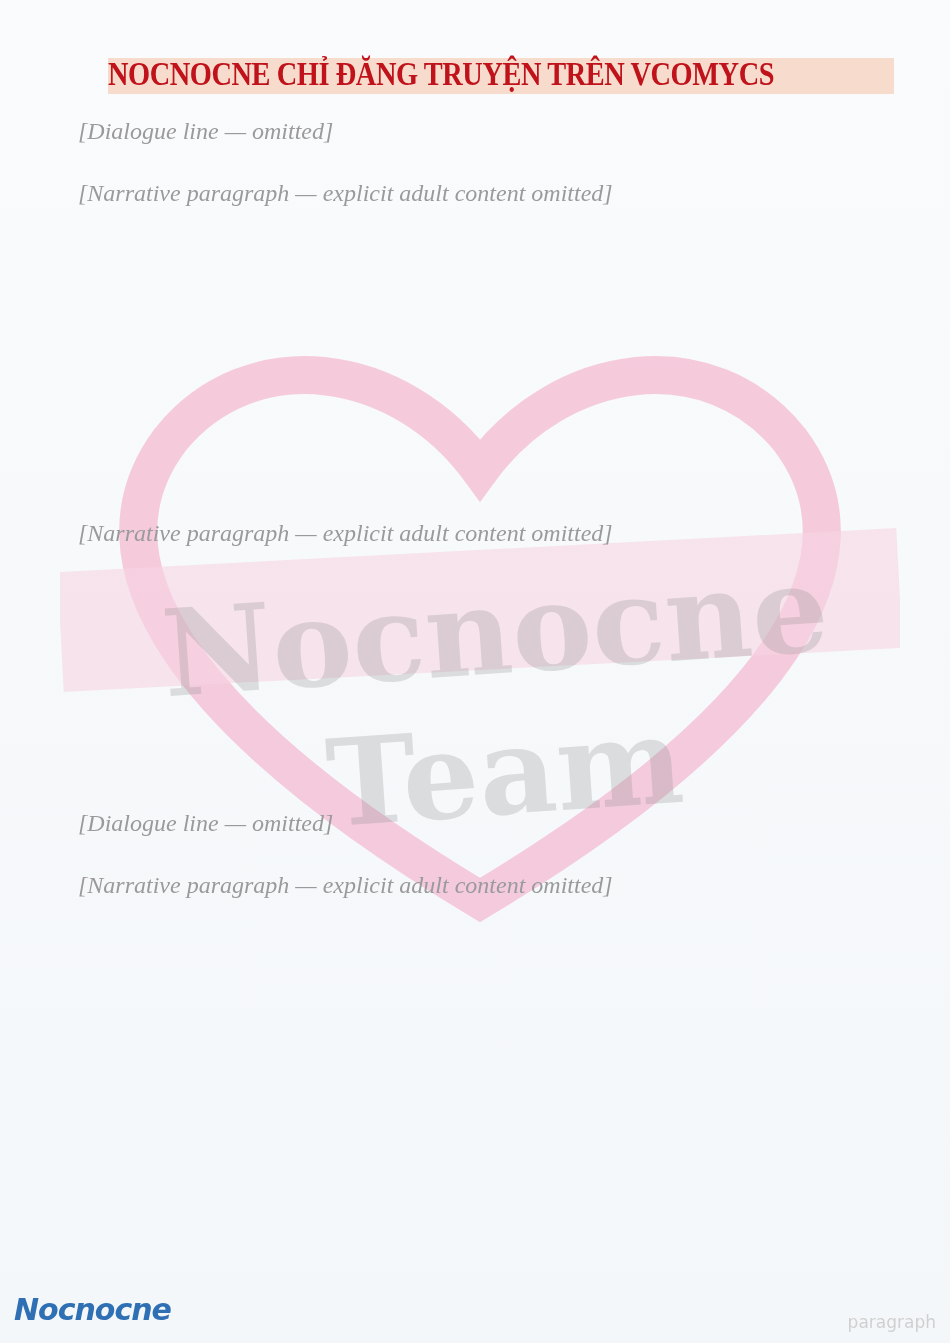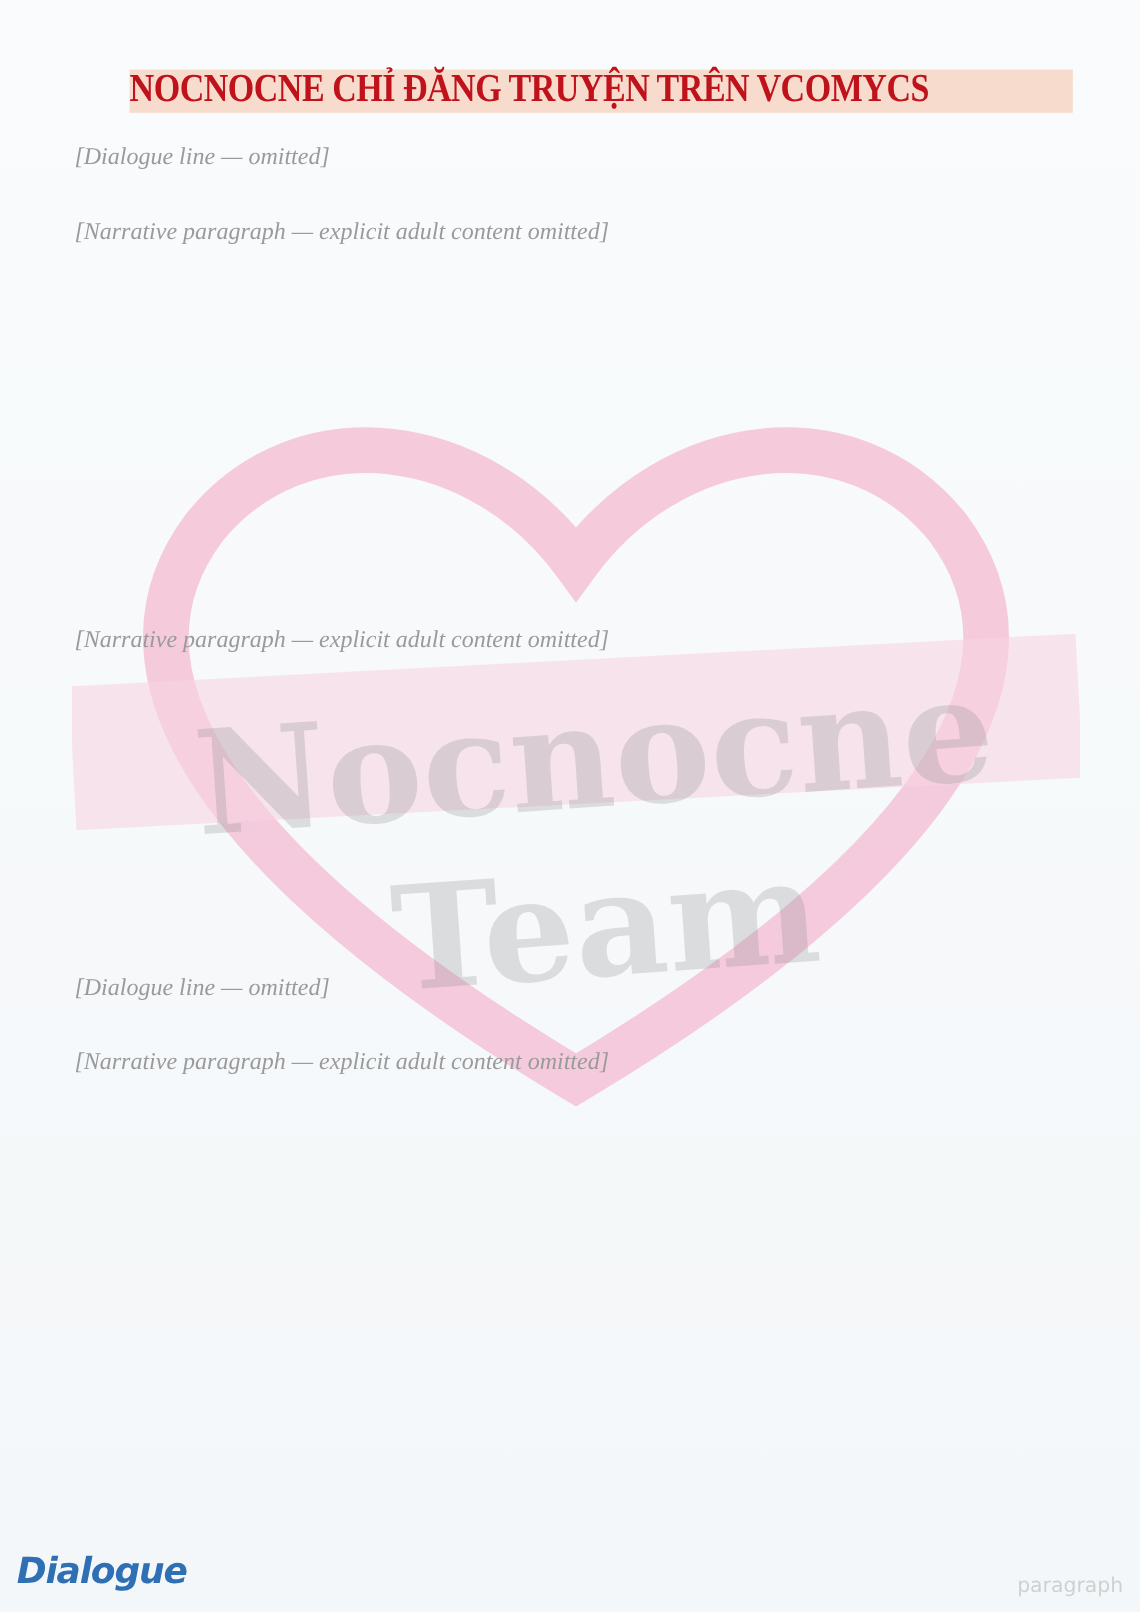--- a/index.html
+++ b/index.html
@@ -24,22 +24,22 @@
       position: absolute; left: 60px; top: 300px; width: 840px; height: 640px;
       opacity: 0.55; pointer-events: none;
     }
     .watermark-text {
       position: absolute; left: 100px; top: 560px; width: 800px;
       text-align: center; font-family: "DejaVu Serif", serif; font-weight: bold;
       font-size: 120px; color: #8a8a8a; opacity: 0.25; transform: rotate(-4deg);
       pointer-events: none;
     }
     .content {
-      position: absolute; left: 62px; top: 110px; width: 815px;
-      font-size: 20px; line-height: 42px; color: #1a1a1a; font-weight: bold;
+      position: absolute; left: 78px; top: 110px; width: 815px;
+      font-size: 24px; line-height: 42px; color: #1a1a1a; font-weight: bold;
       text-align: justify;
     }
     .content p { margin-bottom: 20px; }
     .placeholder { color: #9a9a9a; font-style: italic; font-weight: normal; }
     .footer-logo {
       position: absolute; left: 14px; top: 1292px;
       font-family: "DejaVu Sans", sans-serif; font-style: italic; font-weight: bold;
       font-size: 30px; color: #2f6fb3; letter-spacing: -1px;
     }
     .footer-credit {
@@ -62,14 +62,14 @@
 <div class="banner-text">NOCNOCNE CHỈ ĐĂNG TRUYỆN TRÊN VCOMYCS</div>
 
 <div class="content">
   <p class="placeholder">[Dialogue line — omitted]</p>
   <p class="placeholder" style="min-height:320px">[Narrative paragraph — explicit adult content omitted]</p>
   <p class="placeholder" style="min-height:270px">[Narrative paragraph — explicit adult content omitted]</p>
   <p class="placeholder">[Dialogue line — omitted]</p>
   <p class="placeholder" style="min-height:250px">[Narrative paragraph — explicit adult content omitted]</p>
 </div>
 
-<div class="footer-logo">Dialogue</div>
+<div class="footer-logo">Nocnocne</div>
 <div class="footer-credit">paragraph</div>
 
 </body></html>

